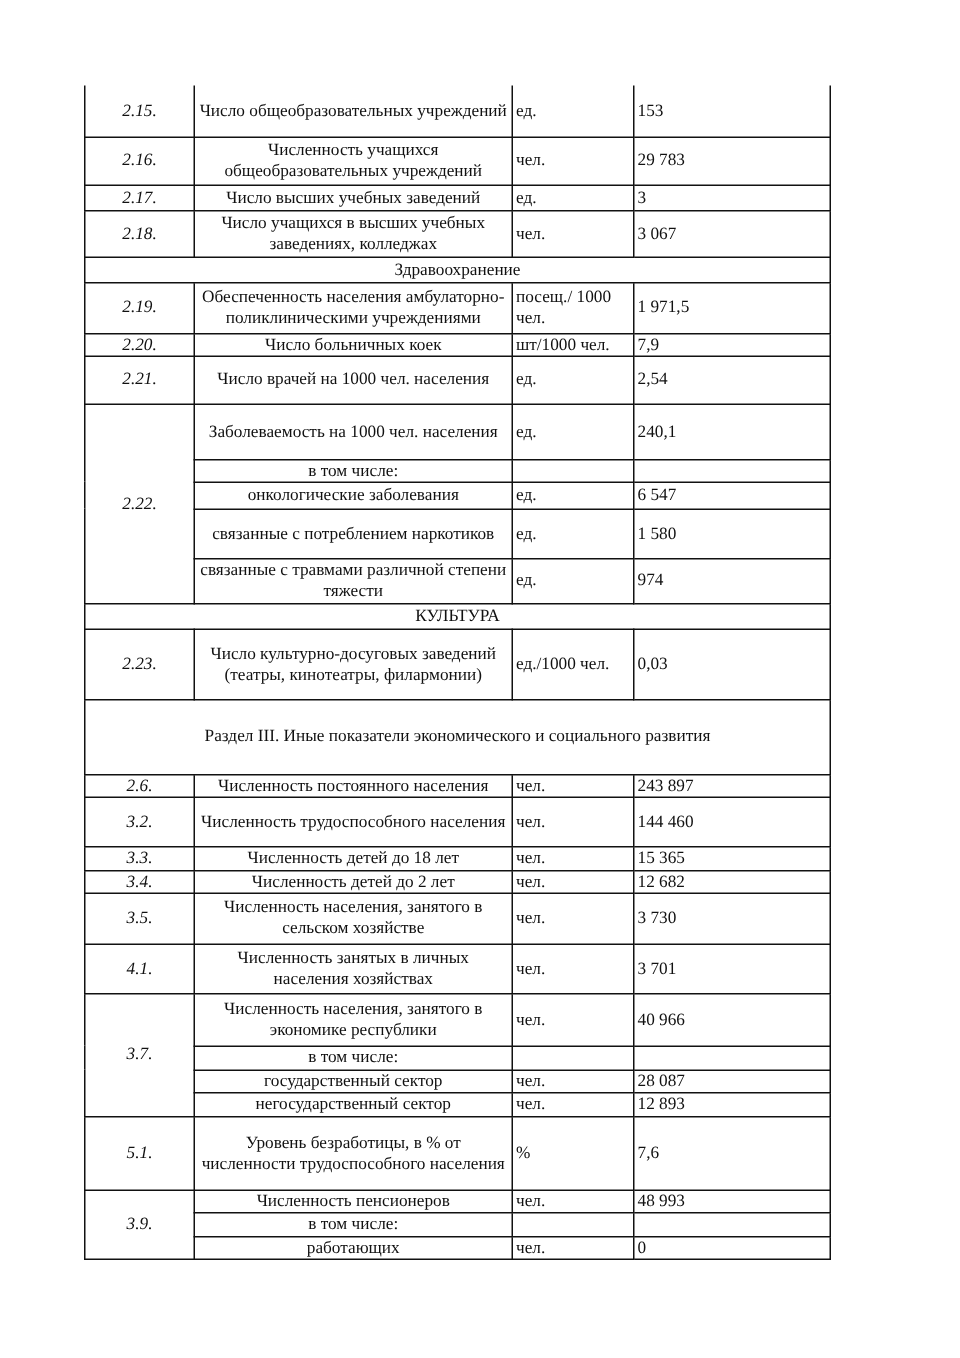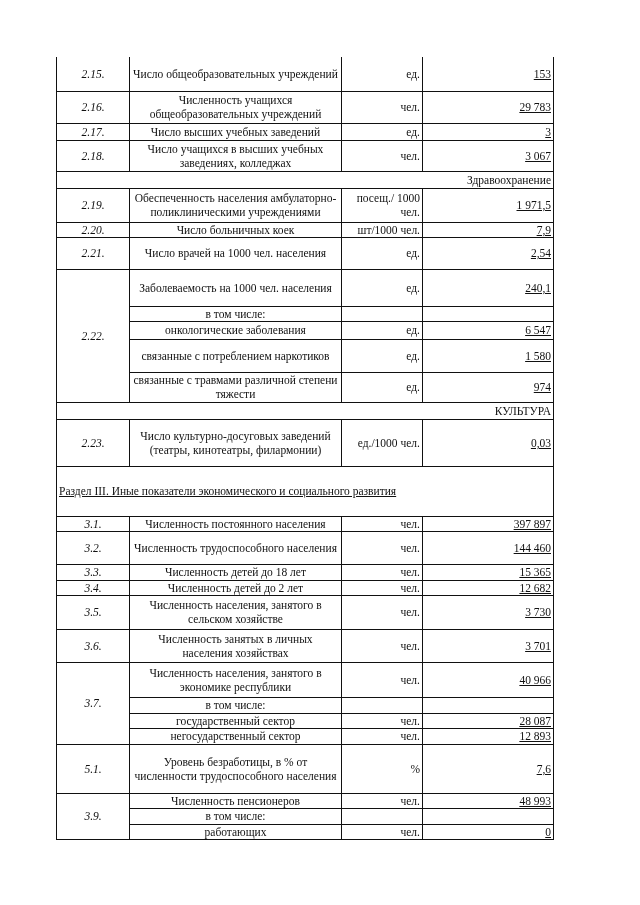--- a/index.html
+++ b/index.html
@@ -4,24 +4,24 @@
 <style>
   html, body { margin: 0; padding: 0; background: #ffffff; }
   body { width: 640px; height: 905px; position: relative; overflow: hidden;
          font-family: "Liberation Serif", serif; color: #111; }
   table.doc { position: absolute; left: 56px; top: 57px; width: 497px;
               border-collapse: collapse; table-layout: fixed; font-size: 11.5px; line-height: 14px; }
   table.doc td { border: 1.6px solid #111; padding: 0 2px; vertical-align: middle; }
   col.c1 { width: 73px; } col.c2 { width: 212px; } col.c3 { width: 81px; } col.c4 { width: 131px; }
   td.num { text-align: center; font-style: italic; }
   td.name { text-align: center; padding-left: 2px; }
-  td.unit { text-align: right; }
-  td.val { text-align: right; padding-right: 1px; text-decoration: underline; }
-  td.section { text-align: right; }
-  td.bigsection { text-align: left; text-decoration: underline; }
+  td.unit { text-align: left; }
+  td.val { padding-right: 1px; }
+  td.section { text-align: center; }
+  td.bigsection { text-align: center; }
   td.open-bottom { border-bottom: none; }
   tr.top-open td { border-top: none; }
 </style>
 </head>
 <body>
 
 <table class="doc">
   <colgroup>
       <col class="c1">
       <col class="c2">
@@ -114,24 +114,24 @@
     <td class="name">Число культурно-досуговых заведений (театры, кинотеатры, филармонии)</td>
     <td class="unit">ед./1000 чел.</td>
     <td class="val">0,03</td>
   </tr>
 
   <tr style="height:50px">
     <td colspan="4" class="bigsection">Раздел III. Иные показатели экономического и социального развития</td>
   </tr>
 
   <tr style="height:15px">
-    <td class="num">3.1.</td>
+    <td class="num">2.6.</td>
     <td class="name">Численность постоянного населения</td>
     <td class="unit">чел.</td>
-    <td class="val">397 897</td>
+    <td class="val">243 897</td>
   </tr>
   <tr style="height:33px">
     <td class="num">3.2.</td>
     <td class="name">Численность трудоспособного населения</td>
     <td class="unit">чел.</td>
     <td class="val">144 460</td>
   </tr>
   <tr style="height:16px">
     <td class="num">3.3.</td>
     <td class="name">Численность детей до 18 лет</td>
@@ -144,21 +144,21 @@
     <td class="unit">чел.</td>
     <td class="val">12 682</td>
   </tr>
   <tr style="height:34px">
     <td class="num">3.5.</td>
     <td class="name">Численность населения, занятого в сельском хозяйстве</td>
     <td class="unit">чел.</td>
     <td class="val">3 730</td>
   </tr>
   <tr style="height:33px">
-    <td class="num">3.6.</td>
+    <td class="num">4.1.</td>
     <td class="name">Численность занятых в личных населения хозяйствах</td>
     <td class="unit">чел.</td>
     <td class="val">3 701</td>
   </tr>
 
   <tr style="height:35px">
     <td class="num" rowspan="4">3.7.</td>
     <td class="name">Численность населения, занятого в экономике республики</td>
     <td class="unit">чел.</td>
     <td class="val">40 966</td>

